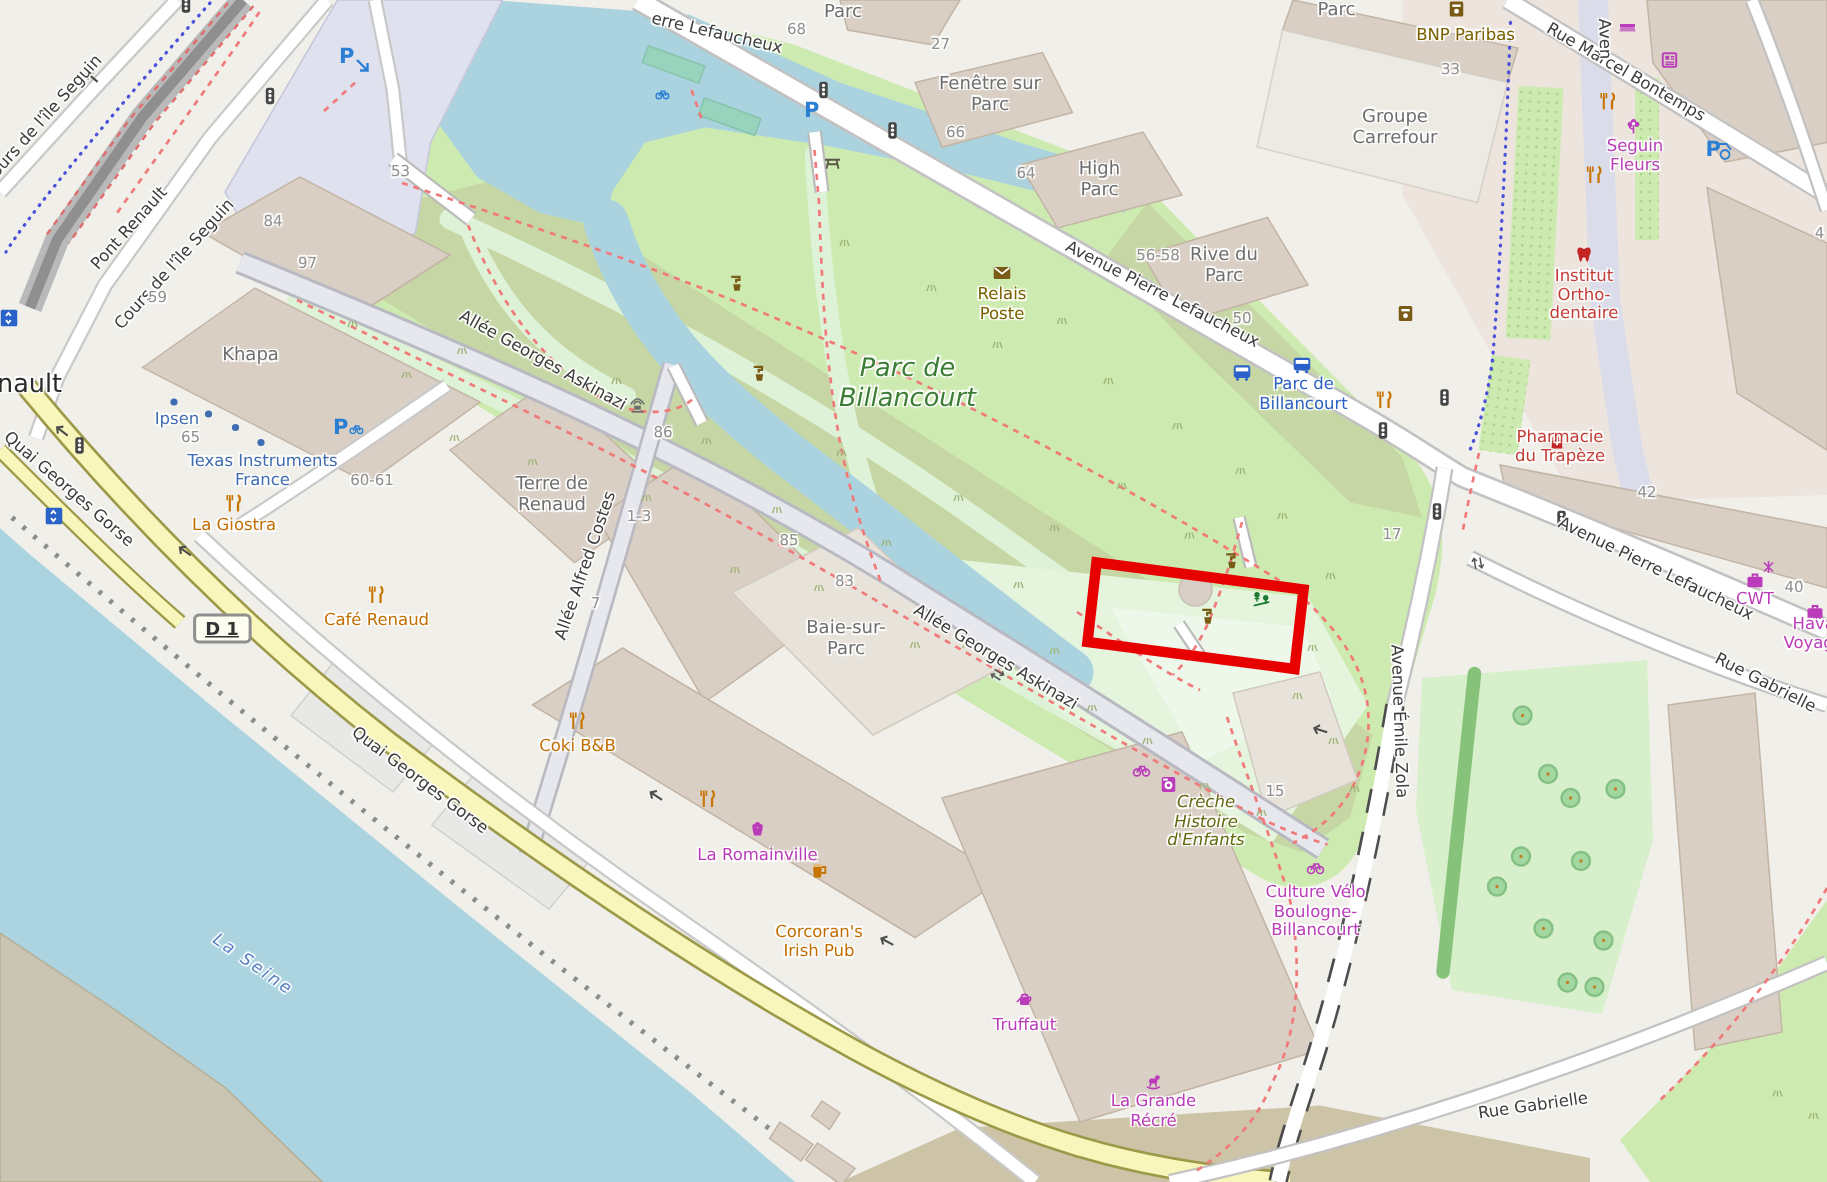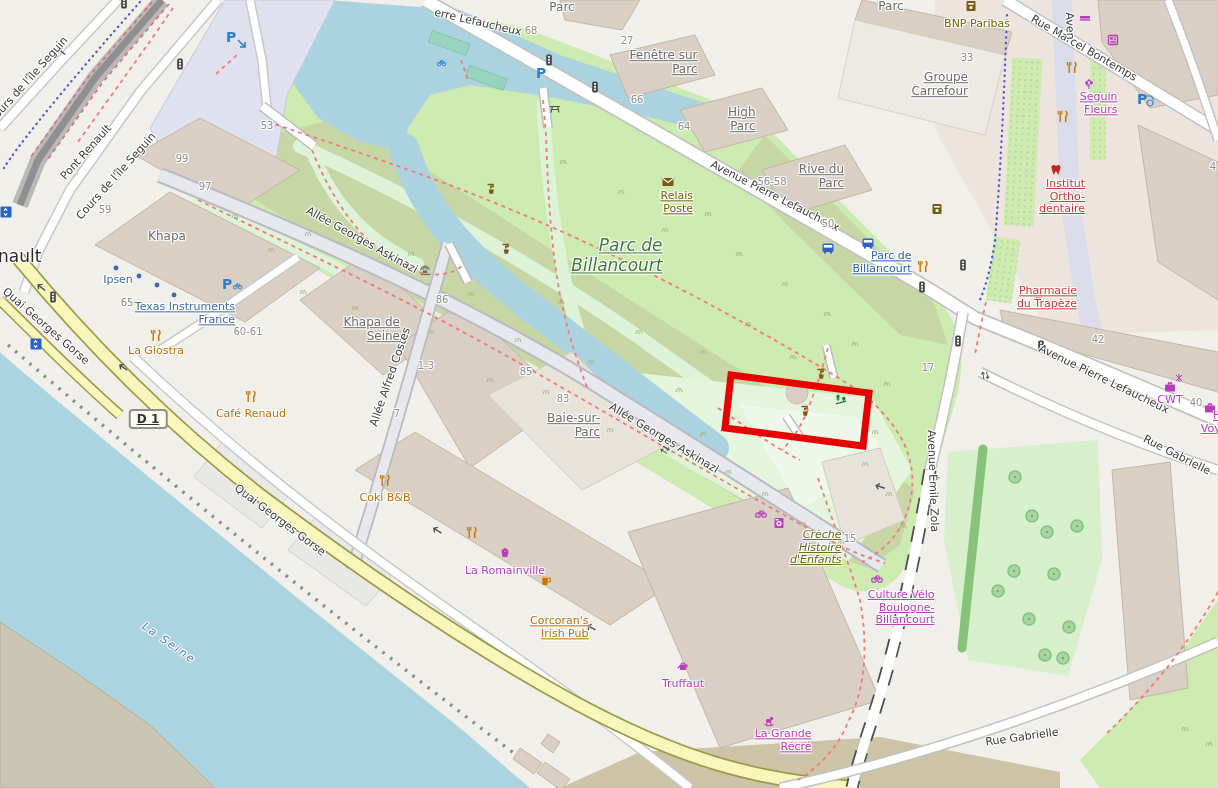--- a/index.html
+++ b/index.html
@@ -4,24 +4,24 @@
 <style>
   html,body{margin:0;padding:0;background:#888;}
   .map{position:relative;width:1218px;height:788px;overflow:hidden;background:#f1efe9;
        font-family:"DejaVu Sans","Liberation Sans",sans-serif;}
   .map svg.base{position:absolute;left:0;top:0;}
   .lbl{position:absolute;white-space:nowrap;pointer-events:none;
        text-shadow:-1px -1px 0 rgba(255,255,255,.9),1px -1px 0 rgba(255,255,255,.9),
                    -1px 1px 0 rgba(255,255,255,.9),1px 1px 0 rgba(255,255,255,.9),
                     0 0 3px #fff;}
   .rot{transform:translate(-50%,-50%) rotate(var(--r,0deg));}
-  .wrap{white-space:normal;text-align:right;line-height:1.15;text-decoration:underline;}
+  .wrap{white-space:normal;text-align:center;line-height:1.15;}
   .street{font-size:11px;color:#3d3d3d;}
   .place{font-size:12px;color:#6e6e6e;}
-  .num{font-size:10px;color:#8f8f8f;margin-top:10px;}
+  .num{font-size:10px;color:#8f8f8f;}
   .poi-orange{font-size:11px;color:#c26e02;}
   .poi-purple{font-size:11px;color:#ba3cba;}
   .poi-red{font-size:11px;color:#c43c35;}
   .poi-brown{font-size:11px;color:#7a6000;}
   .poi-olive{font-size:11px;color:#636b11;font-style:italic;}
   .poi-blue{font-size:11px;color:#3f6cb0;}
   .park-name{font-size:17px;color:#3c7d36;font-style:italic;}
   .water-name{font-size:11px;color:#5a7fc4;font-style:italic;letter-spacing:2px;}
   .bus-name{font-size:11px;color:#2b62c4;}
   .big-place{font-size:17px;color:#2b2b2b;}
@@ -467,47 +467,47 @@
 <div class="lbl street rot" style="left:1177px;top:455px;--r:27deg">Rue Gabrielle</div>
 <div class="lbl street rot" style="left:1022px;top:737px;--r:-8deg">Rue Gabrielle</div>
 <div class="lbl street rot" style="left:933px;top:481px;--r:88deg">Avenue Émile Zola</div>
 <div class="lbl street rot" style="left:362px;top:240px;--r:29deg">Allée Georges Askinazi</div>
 <div class="lbl street rot" style="left:664px;top:438px;--r:31deg">Allée Georges Askinazi</div>
 <div class="lbl street rot" style="left:390px;top:377px;--r:-71deg">Allée Alfred Costes</div>
 <div class="lbl street rot" style="left:46px;top:326px;--r:41deg">Quai Georges Gorse</div>
 <div class="lbl street rot" style="left:280px;top:520px;--r:37deg">Quai Georges Gorse</div>
 
 <div class="lbl place rot" style="left:167px;top:236px">Khapa</div>
-<div class="lbl place rot wrap" style="left:368px;top:330px;width:64px">Khapa de Seine</div>
+<div class="lbl place rot wrap" style="left:368px;top:330px;width:64px">Terre de Renaud</div>
 <div class="lbl place rot wrap" style="left:564px;top:426px;width:72px">Baie-sur-Parc</div>
 <div class="lbl place rot wrap" style="left:660px;top:63px;width:75px">Fenêtre sur Parc</div>
 <div class="lbl place rot wrap" style="left:733px;top:120px;width:45px">High Parc</div>
 <div class="lbl place rot wrap" style="left:816px;top:177px;width:56px">Rive du Parc</div>
 <div class="lbl place rot wrap" style="left:930px;top:85px;width:76px">Groupe Carrefour</div>
 <div class="lbl place rot" style="left:562px;top:7px">Parc</div>
 <div class="lbl place rot" style="left:891px;top:6px">Parc</div>
 <div class="lbl big-place" style="left:-2px;top:246px">nault</div>
 <div class="lbl poi-blue rot" style="left:118px;top:279px">Ipsen</div>
 <div class="lbl poi-blue rot wrap" style="left:175px;top:314px;width:120px">Texas Instruments France</div>
 
 <div class="lbl park-name rot wrap" style="left:605px;top:256px;width:115px">Parc de Billancourt</div>
 <div class="lbl water-name rot" style="left:169px;top:643px;--r:35deg">La Seine</div>
 <div class="lbl bus-name rot wrap" style="left:869px;top:263px;width:85px">Parc de Billancourt</div>
 <div class="shield" style="left:148px;top:419px">D 1</div>
 
-<div class="lbl num rot" style="left:182px;top:148px">99</div>
+<div class="lbl num rot" style="left:182px;top:148px">84</div>
 <div class="lbl num rot" style="left:205px;top:176px">97</div>
 <div class="lbl num rot" style="left:105px;top:199px">59</div>
 <div class="lbl num rot" style="left:267px;top:115px">53</div>
 <div class="lbl num rot" style="left:127px;top:292px">65</div>
 <div class="lbl num rot" style="left:248px;top:321px">60-61</div>
 <div class="lbl num rot" style="left:442px;top:289px">86</div>
 <div class="lbl num rot" style="left:526px;top:361px">85</div>
 <div class="lbl num rot" style="left:563px;top:388px">83</div>
-<div class="lbl num rot" style="left:426px;top:355px">1-3</div>
+<div class="lbl num rot" style="left:426px;top:345px">1-3</div>
 <div class="lbl num rot" style="left:397px;top:403px">7</div>
 <div class="lbl num rot" style="left:627px;top:30px">27</div>
 <div class="lbl num rot" style="left:637px;top:89px">66</div>
 <div class="lbl num rot" style="left:684px;top:116px">64</div>
 <div class="lbl num rot" style="left:531px;top:20px">68</div>
 <div class="lbl num rot" style="left:772px;top:171px">56-58</div>
 <div class="lbl num rot" style="left:828px;top:213px">50</div>
 <div class="lbl num rot" style="left:967px;top:47px">33</div>
 <div class="lbl num rot" style="left:1098px;top:329px">42</div>
 <div class="lbl num rot" style="left:1196px;top:392px">40</div>

